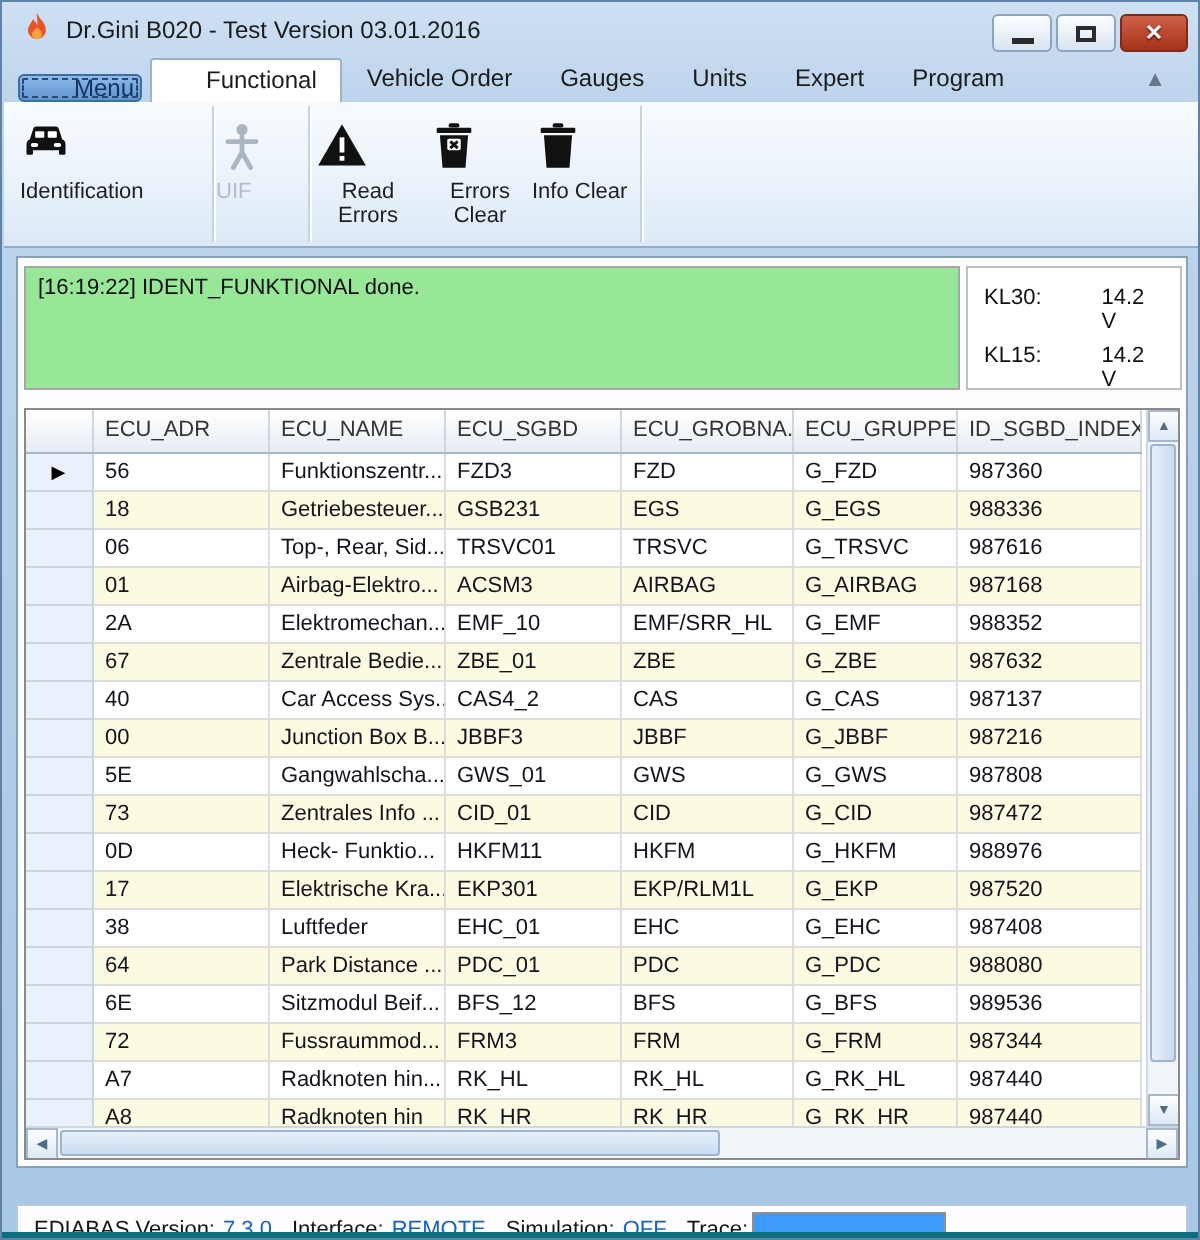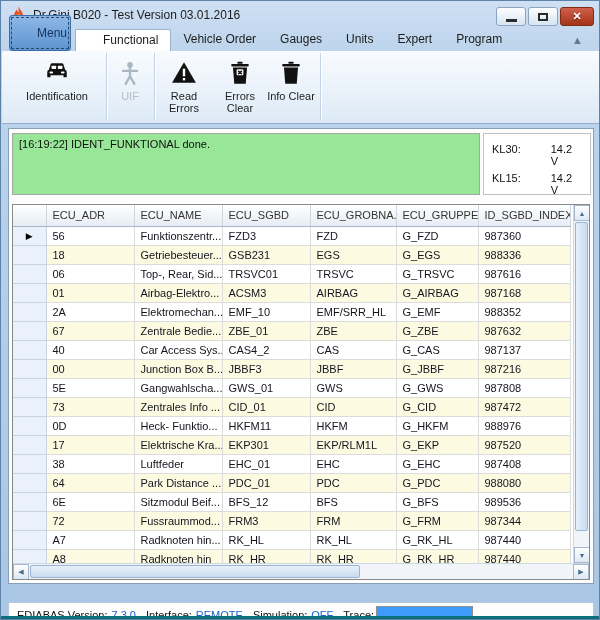--- a/index.html
+++ b/index.html
@@ -19,32 +19,32 @@
   .title{position:absolute;left:32px;top:7px;font-size:12px;color:#1b1b1b;}
   .winbtns{position:absolute;right:5px;top:6px;display:flex;gap:2px;}
   .winbtn{width:30px;height:19px;border:1px solid #8ba4bf;border-radius:3px;
     background:linear-gradient(180deg,#fdfeff,#d7e4f2);display:flex;align-items:center;justify-content:center;cursor:pointer;}
   .winbtn.close{width:34px;background:linear-gradient(180deg,#d0614a,#a33418);border-color:#7e2a16;}
   .g-min{width:11px;height:3px;background:#2b2b2b;margin-top:8px;}
   .g-max{width:10px;height:8px;border:2px solid #2b2b2b;background:transparent;}
   .g-close{color:#fff;font-size:11px;font-weight:bold;text-shadow:0 1px 1px #5c1d0c;}
   
   .tabbar{position:absolute;left:0;top:28px;width:100%;height:22px;display:flex;align-items:flex-end;}
-  .menu-btn{margin-left:8px;width:62px;height:36px;border:1px solid #3a6ea5;border-radius:3px;
+  .menu-btn{margin-left:8px;width:62px;height:14px;border:1px solid #3a6ea5;border-radius:3px;
     background:linear-gradient(180deg,#8fb8e8,#5c93cf);color:#13335c;font-size:12px;
     display:flex;align-items:center;justify-content:center;outline:1px dashed #28486f;outline-offset:-3px;cursor:pointer;padding-left:24px;}
   .tab{height:22px;padding:3px 12px 0 12px;font-size:12px;color:#1c1c1c;cursor:pointer;}
   .tab.active{background:#fff;border:1px solid #9ab2cc;border-bottom:none;border-radius:2px 2px 0 0;margin-left:4px;padding-left:27px;}
   .collapse{position:absolute;right:16px;top:5px;font-size:11px;color:#66788c;cursor:pointer;}
   
   .ribbon{position:absolute;left:1px;top:50px;width:598px;height:73px;
     background:linear-gradient(180deg,#f8fbfe 0%,#eaf2fa 55%,#dcE9f6 100%);
     border-bottom:1px solid #95adc8;}
   .rsep{position:absolute;top:2px;bottom:2px;width:1px;background:#c2d4e6;box-shadow:1px 0 0 #ffffff;}
-  .rbtn{position:absolute;top:2px;height:69px;display:flex;flex-direction:column;align-items:center;
+  .rbtn{position:absolute;top:2px;height:69px;display:flex;flex-direction:column;align-items:flex-start;
     padding-top:7px;cursor:pointer;border-radius:3px;}
   .rbtn .ricon{width:26px;height:26px;flex:0 0 auto;}
   .rbtn .rlabel{margin-top:4px;font-size:11px;line-height:12px;color:#1e1e1e;text-align:center;}
   .rbtn.disabled{cursor:default;}
   .rbtn.disabled .rlabel{color:#b4bcc6;}
   
   .panel{position:absolute;left:7px;top:127px;width:586px;height:456px;background:#fdfdfe;
     border:1px solid #87a0ba;}
   .msgbox{position:absolute;left:3px;top:4px;width:468px;height:62px;background:var(--msg-bg);
     border:1px solid #a6a6a6;padding:4px 6px;font-size:11px;color:#111;}

